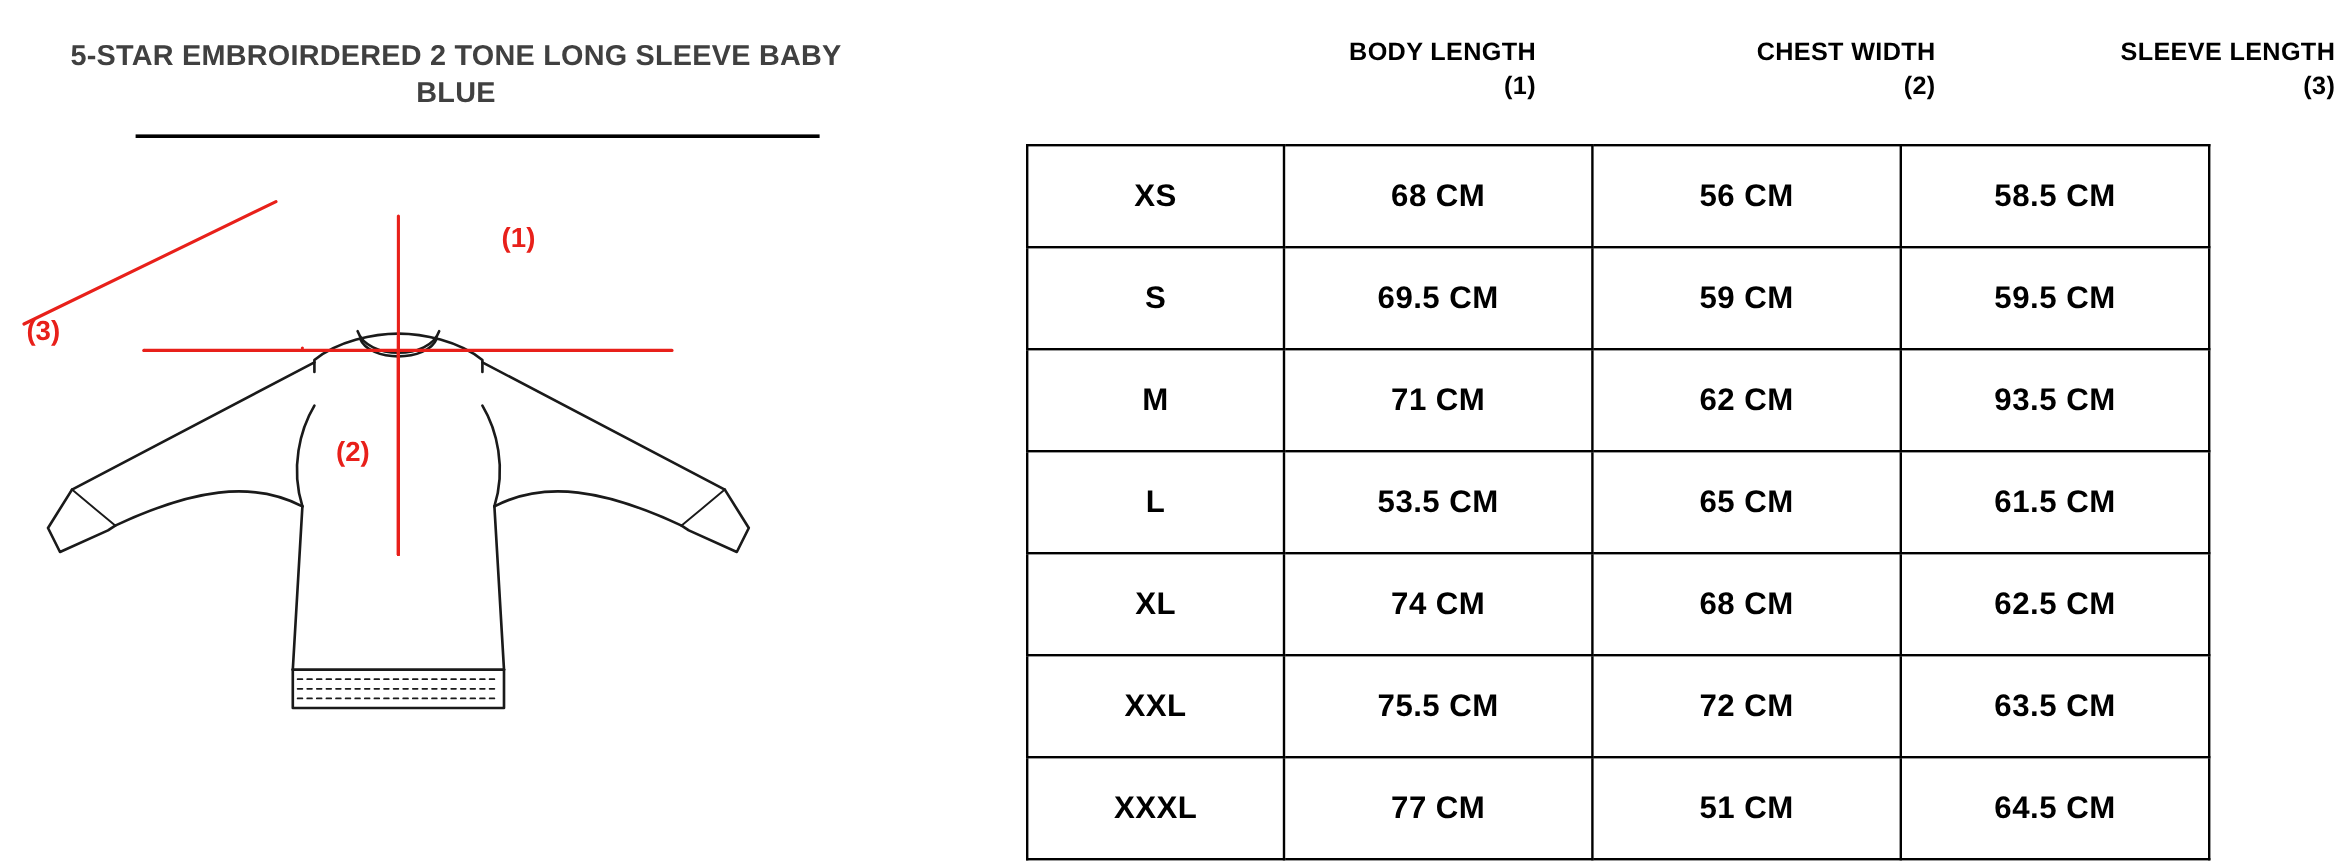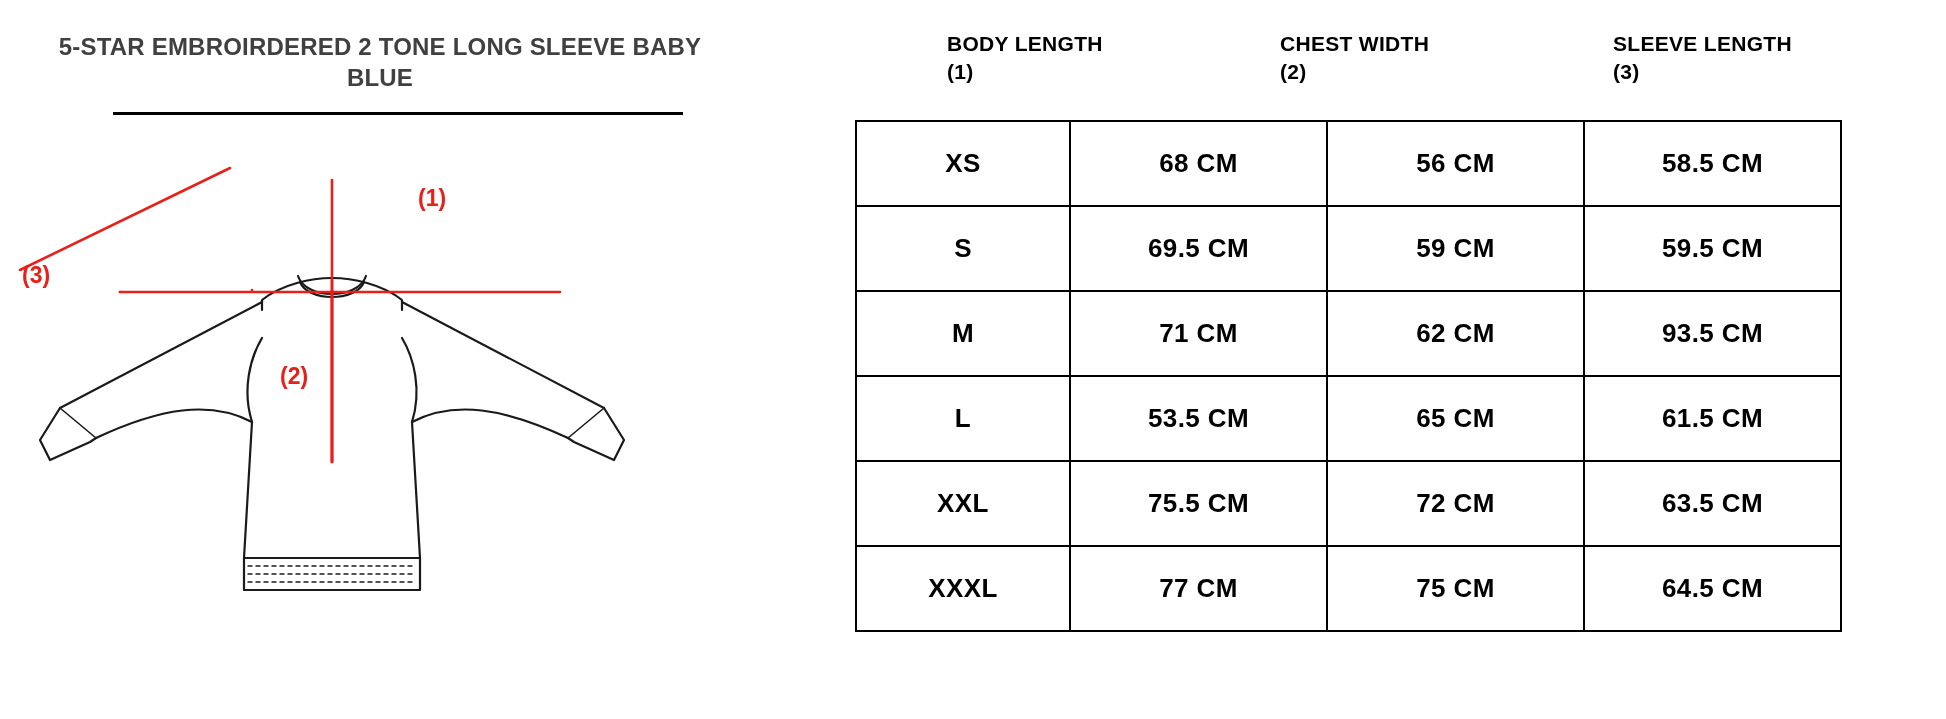--- a/index.html
+++ b/index.html
@@ -86,21 +86,21 @@
     width: 1191px;
     height: 70px;
     display: flex;
   }
   .col-head-spacer {
     width: 192px;
     flex: 0 0 192px;
   }
   .col-head {
     flex: 1 1 0;
-    text-align: left;
+    text-align: right;
     font-size: 21px;
     font-weight: bold;
     line-height: 1.35;
     letter-spacing: 0.3px;
   }
   .col-head .sub {
     display: block;
     font-weight: bold;
   }
 
@@ -235,27 +235,33 @@
           <td class="val-cell">62 CM</td>
           <td class="val-cell">93.5 CM</td>
         </tr>
         <tr>
           <td class="size-cell">L</td>
           <td class="val-cell">53.5 CM</td>
           <td class="val-cell">65 CM</td>
           <td class="val-cell">61.5 CM</td>
         </tr>
         <tr>
+          <td class="size-cell">XL</td>
+          <td class="val-cell">74 CM</td>
+          <td class="val-cell">68 CM</td>
+          <td class="val-cell">62.5 CM</td>
+        </tr>
+        <tr>
           <td class="size-cell">XXL</td>
           <td class="val-cell">75.5 CM</td>
           <td class="val-cell">72 CM</td>
           <td class="val-cell">63.5 CM</td>
         </tr>
         <tr>
           <td class="size-cell">XXXL</td>
           <td class="val-cell">77 CM</td>
-          <td class="val-cell">75 CM</td>
+          <td class="val-cell">51 CM</td>
           <td class="val-cell">64.5 CM</td>
         </tr>
       </tbody>
     </table>
   </div>
 </div>
 
 </body></html>

